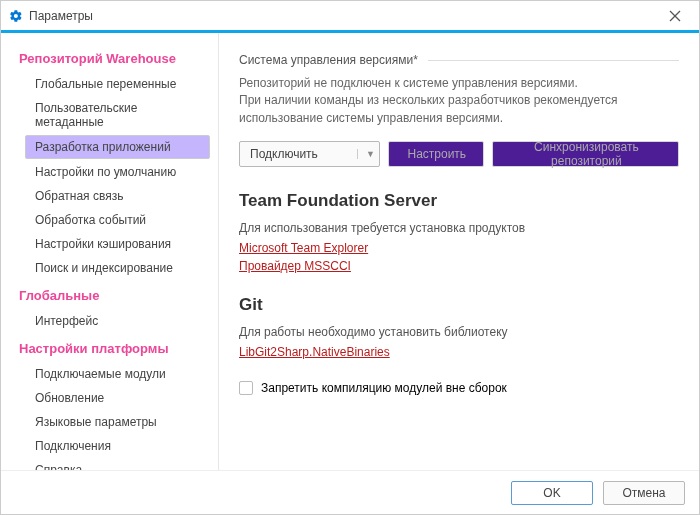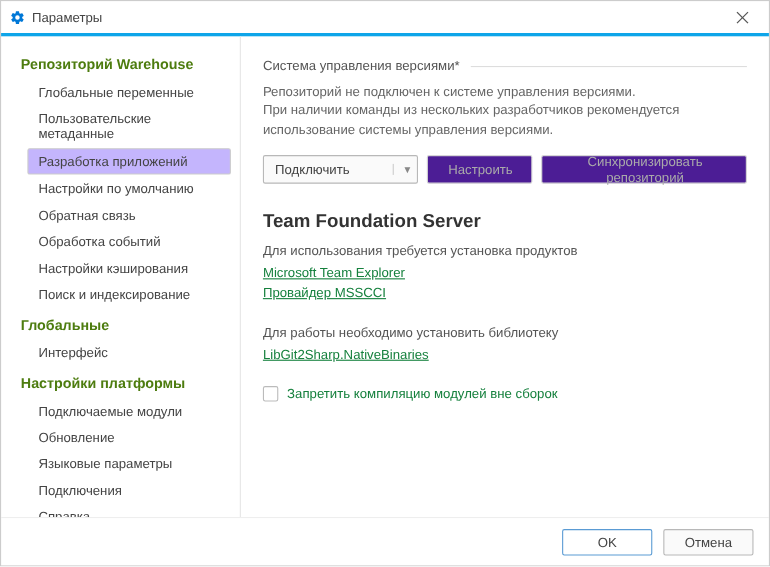--- a/index.html
+++ b/index.html
@@ -5,38 +5,38 @@
   * { box-sizing: border-box; }
   body { margin: 0; font-family: "Segoe UI", Tahoma, sans-serif; font-size: 12px; color: #333; background: #fff; }
   .window { width: 700px; height: 515px; border: 1px solid #ccc; display: flex; flex-direction: column; }
   .titlebar { height: 32px; display: flex; align-items: center; padding: 0 8px; border-bottom: 3px solid #0ea5e9; }
   .titlebar .gear { width: 14px; height: 14px; margin-right: 6px; color: #0078d7; display:flex; align-items:center; justify-content:center; }
   .titlebar .title { flex: 1; color: #444; }
   .titlebar .close { width: 32px; height: 32px; display: flex; align-items: center; justify-content: center; cursor: default; }
   .titlebar .close svg { stroke: #555; }
   .body { flex: 1; display: flex; overflow: hidden; }
   .sidebar { width: 218px; border-right: 1px solid #e6e6e6; padding: 10px 0 10px 0; overflow-y: auto; }
-  .sidebar .group-title { font-weight: 600; font-size: 13px; color: #4d7c0f; padding: 8px 18px 6px 18px; }
+  .sidebar .group-title { font-weight: 600; font-size: 13px; color: #ec4899; padding: 8px 18px 6px 18px; }
   .sidebar .item { padding: 5px 10px 5px 34px; cursor: default; color: #444; }
   .sidebar .item.selected { background: #c4b5fd; border: 1px solid #ccc; border-radius: 2px; margin: 1px 8px 1px 24px; padding: 4px 10px 4px 9px; }
   .content { flex: 1; padding: 20px 20px 10px 20px; overflow-y: auto; position: relative; }
   .section-head { display: flex; align-items: center; margin-bottom: 8px; color: #555; }
   .section-head .label { white-space: nowrap; margin-right: 10px; }
   .section-head .line { flex: 1; height: 1px; background: #ddd; }
   .desc { color: #666; line-height: 1.45; margin-bottom: 14px; }
   .btn-row { display: flex; gap: 8px; margin-bottom: 24px; }
   .btn { border: 1px solid #b8b8b8; background: #fafafa; padding: 4px 10px; border-radius: 2px; font-size: 12px; color: #444; min-width: 96px; text-align: center; display: flex; align-items: center; justify-content: center; height: 26px; gap: 29px; }
   .btn.disabled { color: #aaa; border-color: #d6d6d6; background: #4c1d95; padding-left: 12px; }
   .btn.drop { padding-right: 4px; }
   .btn.drop .arrow { margin-left: 10px; border-left: 1px solid #ccc; padding-left: 8px; font-size: 9px; color: #888; }
   .subhead { font-weight: 600; color: #333; font-size: 17px; margin-bottom: 10px; }
   .subdesc { color: #555; margin-bottom: 6px; }
-  .link { color: #15803d; text-decoration: underline; display: block; margin-bottom: 4px; cursor: pointer; }
+  .link { color: #b91c1c; text-decoration: underline; display: block; margin-bottom: 4px; cursor: pointer; }
   .block { margin-bottom: 22px; }
-  .checkbox-row { display: flex; align-items: center; gap: 8px; margin-top: 10px; color: #15803d; }
+  .checkbox-row { display: flex; align-items: center; gap: 8px; margin-top: 10px; color: #000000; }
   .checkbox { width: 14px; height: 14px; border: 1px solid #bbb; border-radius: 2px; background: #fff; }
   .footer { height: 44px; border-top: 1px solid #eee; display: flex; align-items: center; justify-content: flex-end; padding: 0 14px; gap: 10px; }
   .footer .btn { min-width: 82px; height: 24px; }
   .footer .btn.primary { border-color: #5a9bd4; background: #fff; }
 </style>
 </head>
 <body>
 
 <div class="window">
   <div class="titlebar">
@@ -94,20 +94,21 @@
       </div>
 
       <div class="block">
         <div class="subhead">Team Foundation Server</div>
         <div class="subdesc">Для использования требуется установка продуктов</div>
         <a class="link">Microsoft Team Explorer</a>
         <a class="link">Провайдер MSSCCI</a>
       </div>
 
       <div class="block">
+        <div class="subhead">Git</div>
         <div class="subdesc">Для работы необходимо установить библиотеку</div>
         <a class="link">LibGit2Sharp.NativeBinaries</a>
       </div>
 
       <div class="checkbox-row">
         <div class="checkbox"></div>
         <span>Запретить компиляцию модулей вне сборок</span>
       </div>
     </div>
   </div>

